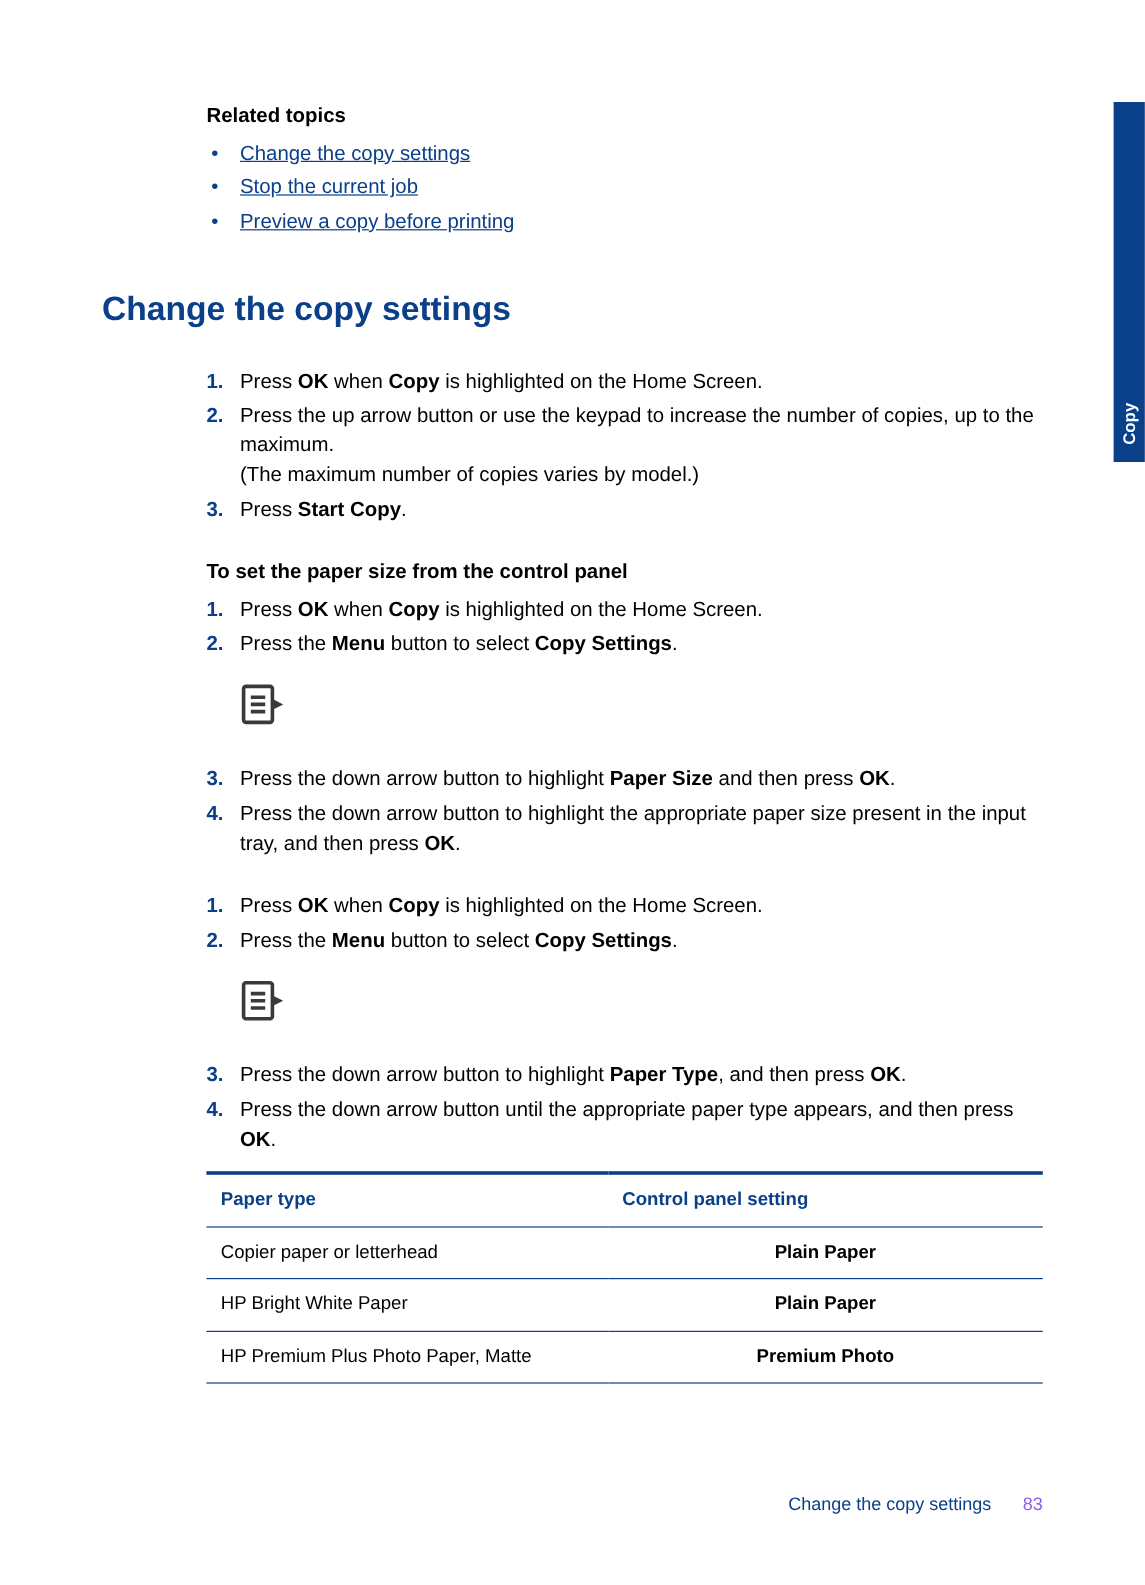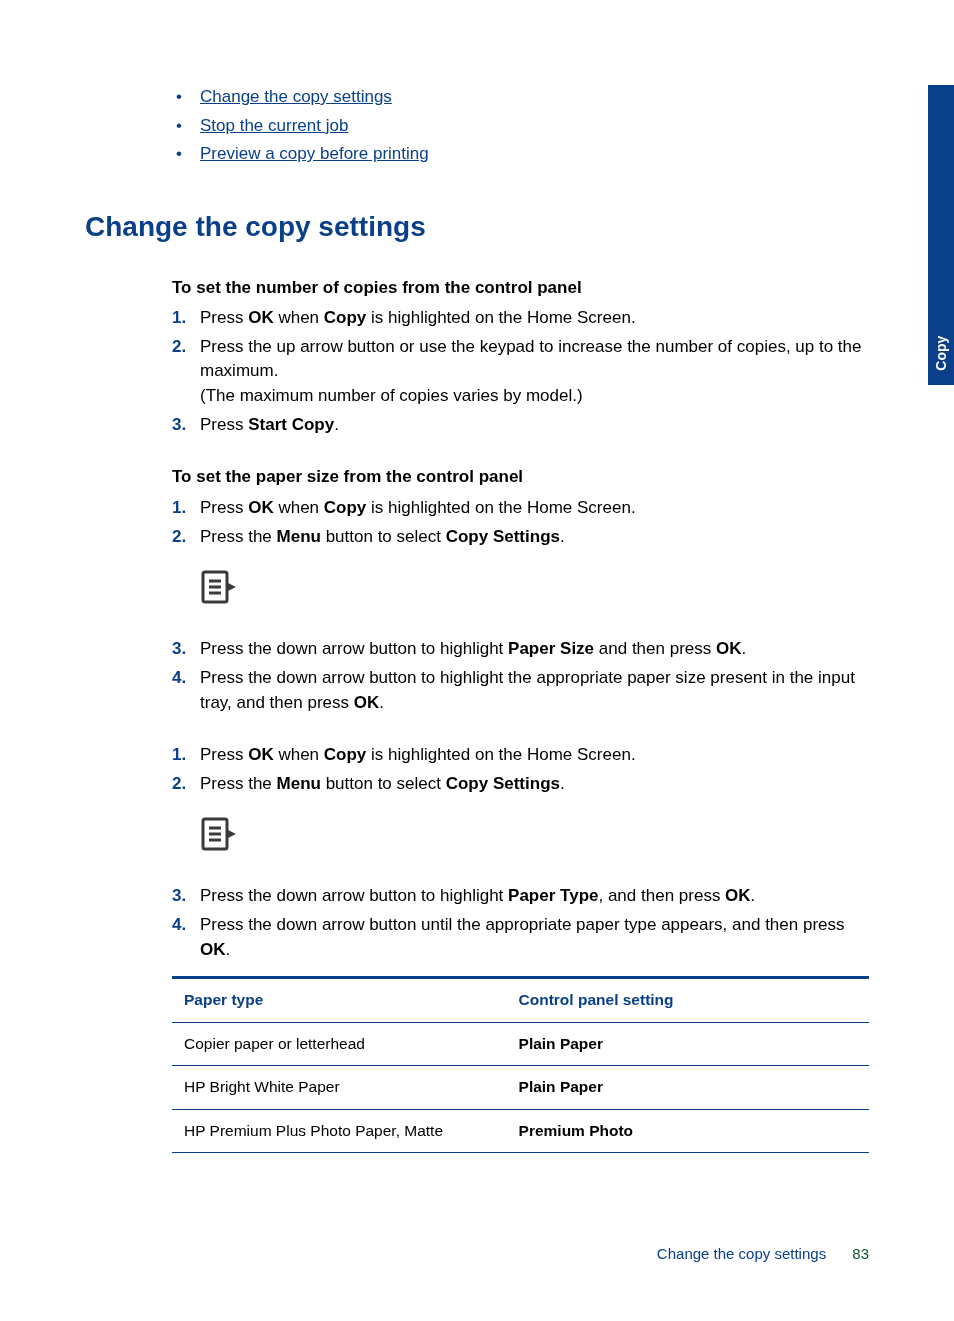--- a/index.html
+++ b/index.html
@@ -84,21 +84,21 @@
     padding: 10px 12px;
     border-top: 1px solid #6d28d9;
     border-bottom: 1px solid #0a3f8a;
     font-size: 15.5px;
   }
   table.ptable thead th {
     border-top: 3px solid #0a3f8a;
     color: #0a3f8a;
     font-weight: bold;
   }
-  table.ptable td.setting { font-weight: bold; }
+  table.ptable td.setting { font-weight: bold; text-align: center; }
   .side-tab {
     position: absolute;
     right: 0;
     top: 85px;
     width: 26px;
     height: 300px;
     background: #0a3f8a;
   }
   .side-tab span {
     color: #fff;
@@ -111,44 +111,44 @@
     transform-origin: center;
     white-space: nowrap;
   }
   .footer {
     position: absolute;
     bottom: 56px;
     right: 85px;
     font-size: 15px;
     color: #0a3f8a;
   }
-  .footer .pnum { margin-left: 22px; color:#14532d; }
+  .footer .pnum { margin-left: 22px; color:#8b5cf6; }
   td:first-child, th:first-child { width: 48%; }
 </style>
 </head>
 <body>
 
 <div class="side-tab">
   <span>Copy</span>
 </div>
 
 <div class="page">
 
   <div class="indent">
+    <div class="related-heading">Related topics</div>
     <ul class="bullets">
       <li><a class="link" href="#">Change the copy settings</a></li>
       <li><a class="link" href="#">Stop the current job</a></li>
       <li><a class="link" href="#">Preview a copy before printing</a></li>
     </ul>
   </div>
 
   <h1 class="section-title">Change the copy settings</h1>
 
   <div class="indent">
-    <div class="sub-heading">To set the number of copies from the control panel</div>
     <ol class="steps">
       <li><span>Press </span><span class="b">OK</span><span> when </span><span class="b">Copy</span><span> is highlighted on the Home Screen.</span></li>
       <li><span>Press the up arrow button or use the keypad to increase the number of copies, up to the maximum.</span><br><span>(The maximum number of copies varies by model.)</span></li>
       <li><span>Press </span><span class="b">Start Copy</span><span>.</span></li>
     </ol>
   </div>
 
   <div class="indent">
     <div class="sub-heading">To set the paper size from the control panel</div>
     <ol class="steps" style="margin-bottom:0">

